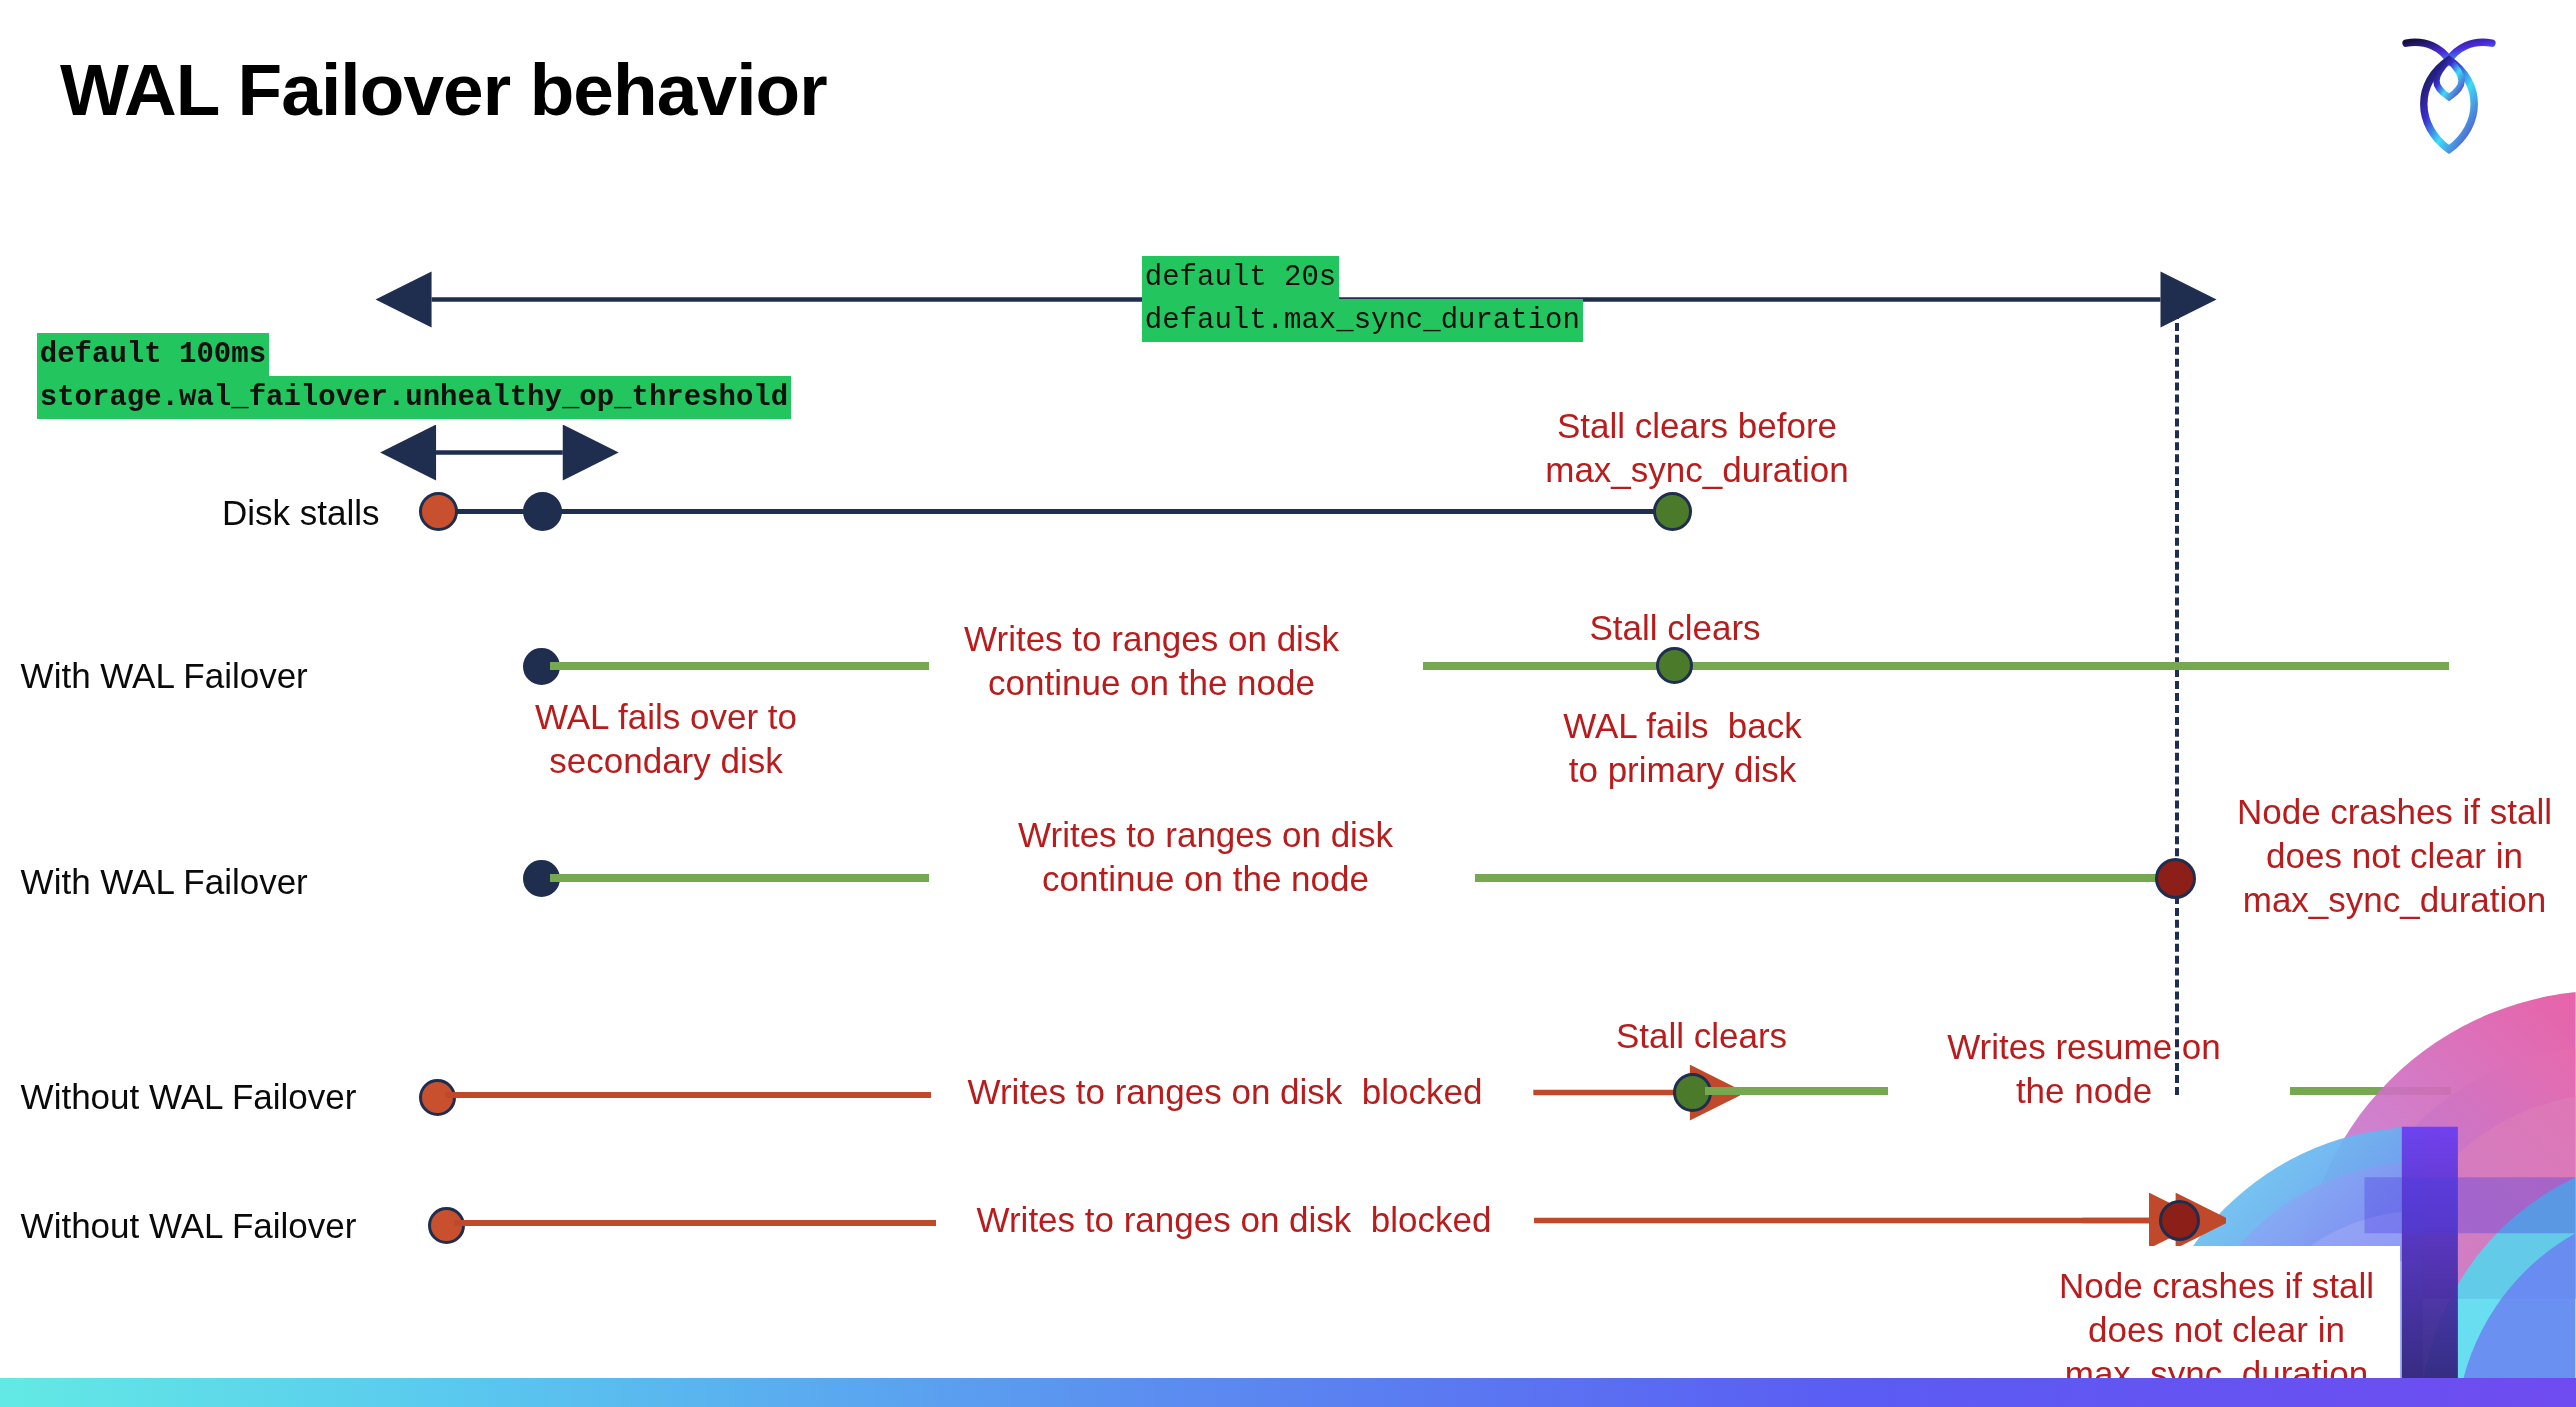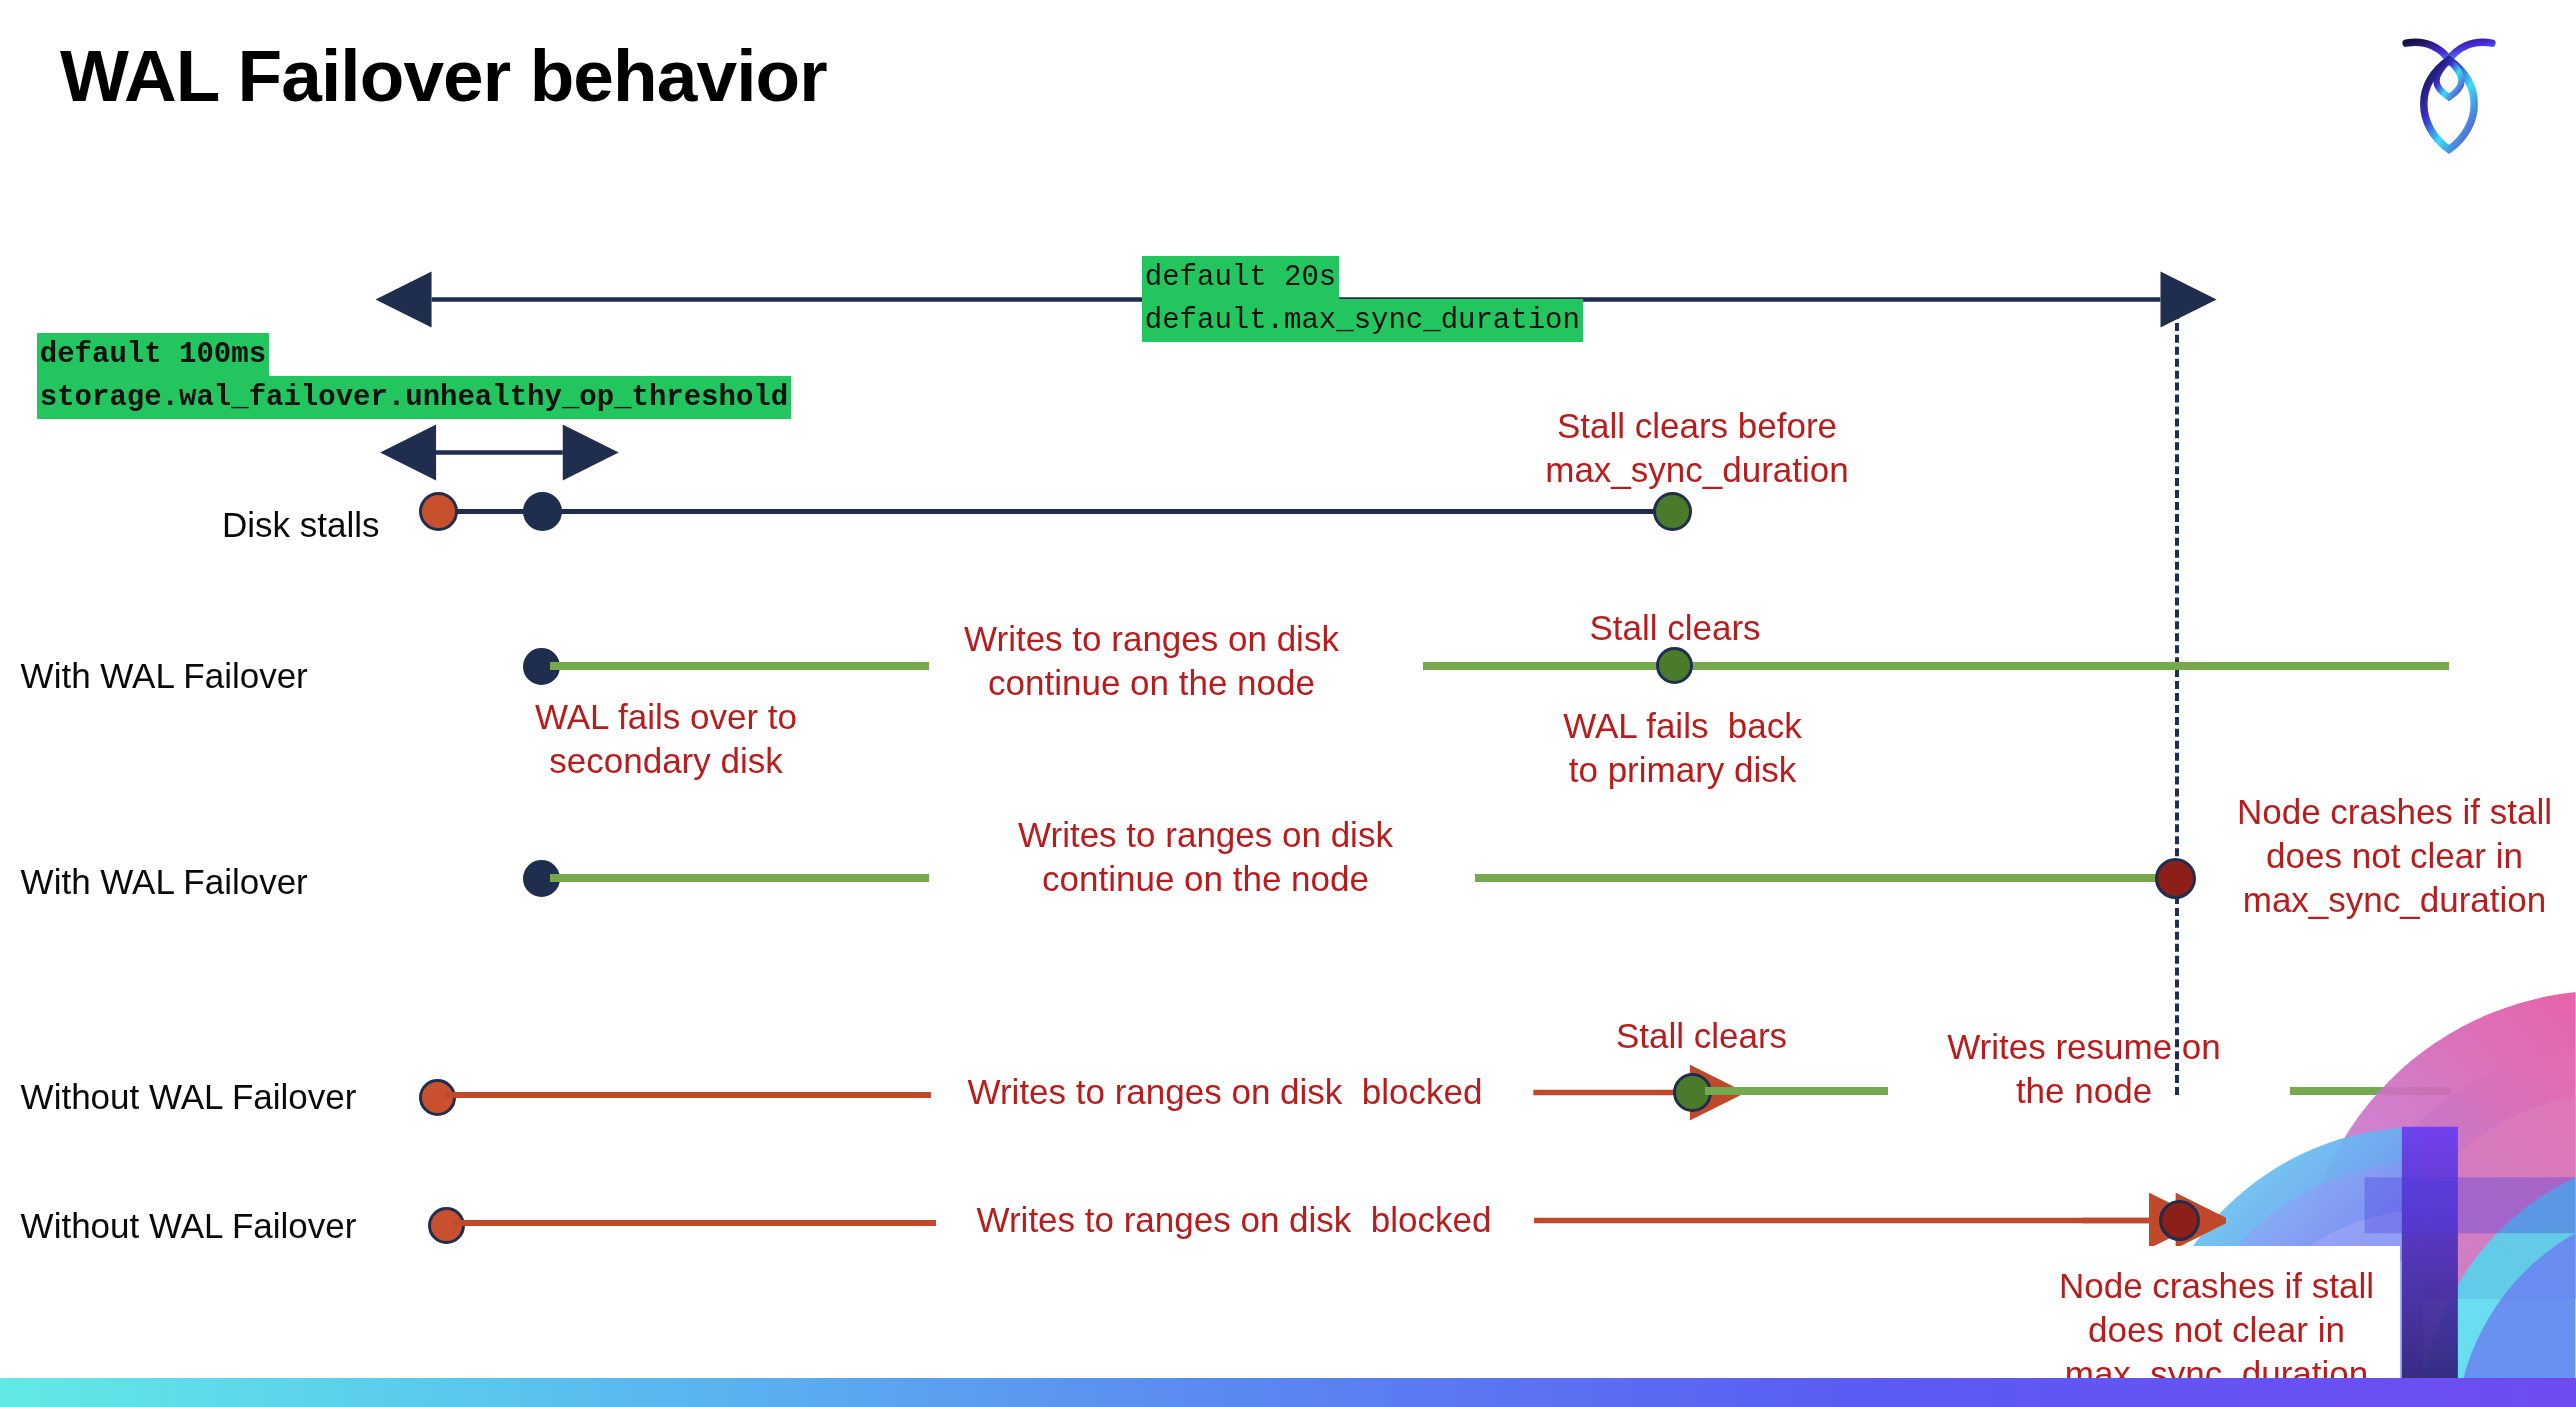--- a/index.html
+++ b/index.html
@@ -7,21 +7,21 @@
     width:2576px;height:1408px;
     background:#ffffff;
     font-family:"Liberation Sans", sans-serif;
     overflow:hidden;
     position:relative;
   }
   #slide{position:absolute;left:0;top:0;width:2576px;height:1408px;overflow:hidden;background:#fff;}
 
   
   #title{
-    position:absolute;left:60px;top:34px;
+    position:absolute;left:60px;top:48px;
     font-size:73px;font-weight:bold;color:#000;
     letter-spacing:-0.9px;white-space:nowrap;
   }
 
   
   #logo{position:absolute;left:2393px;top:28px;width:112px;height:131px;}
 
   
   .mono-box{position:absolute;font-family:"Liberation Mono", monospace;font-size:29px;color:#111;line-height:1.42;}
   .mono-box span{background:#22c55e;display:inline-block;padding:0.9px 2.8px;}
@@ -118,21 +118,21 @@
     <span>default 100ms</span><br>
     <span>storage.wal_failover.unhealthy_op_threshold</span>
   </div>
 
   <svg style="position:absolute;left:421px;top:432px;" width="168" height="41" viewBox="0 0 180 44">
     <line x1="16" y1="22" x2="152" y2="22" stroke="#1f2d4e" stroke-width="5" marker-start="url(#arrL)" marker-end="url(#arrR)"></line>
   </svg>
 
   <div id="dashed"></div>
 
-  <div class="row-lbl" style="left:222px;top:493px;margin-top:12px;">Disk stalls</div>
+  <div class="row-lbl" style="left:222px;top:493px;">Disk stalls</div>
   <div class="line navy" style="left:439px;top:509px;width:1236px;height:4.7px;"></div>
   <div class="dot orange" style="left:419px;top:492px;width:39px;height:39px;"></div>
   <div class="dot navy" style="left:523px;top:492px;width:39px;height:39px;"></div>
   <div class="dot green" style="left:1653px;top:492px;width:39px;height:39px;"></div>
   <div class="lbl c" style="left:1524px;top:404px;width:346px;">Stall clears before
 max_sync_duration</div>
 
   <div class="row-lbl" style="left:20.6px;top:656px;">With WAL Failover</div>
   <div class="dot navy" style="left:523px;top:648px;width:37px;height:37px;"></div>
   <div class="green-line" style="left:550px;top:662px;width:379px;"></div>

